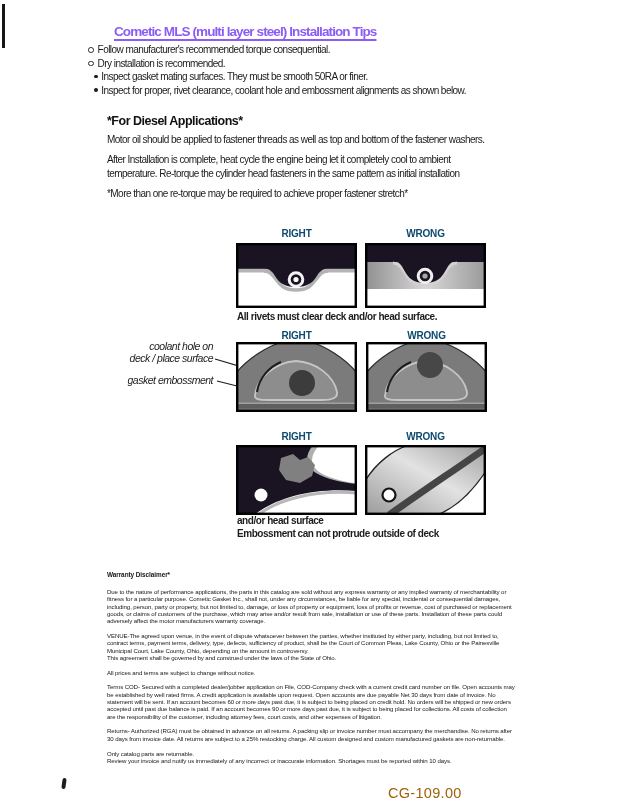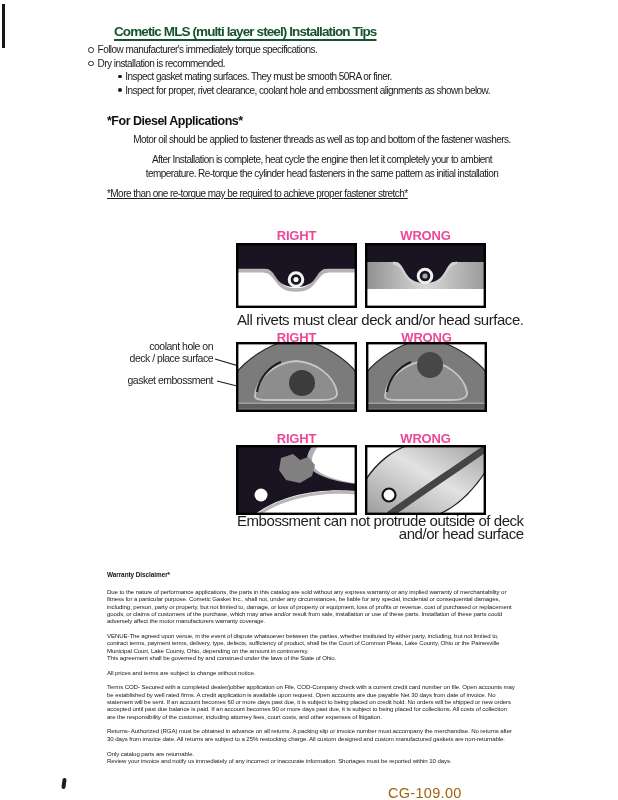--- a/index.html
+++ b/index.html
@@ -5,49 +5,49 @@
   html,body{margin:0;padding:0;background:#e8e8e8;}
   .page{
     position:relative;width:618px;height:800px;background:#ffffff;
     font-family:"Liberation Sans",sans-serif;color:#1b1b1b;overflow:hidden;
     margin:0 auto;
   }
   .edge-line{position:absolute;left:2px;top:4px;width:2.5px;height:44px;background:#161616;}
   .speck{position:absolute;left:62px;top:778px;width:4px;height:11px;background:#1e1e1e;border-radius:2px;transform:rotate(8deg);}
   .title{
     position:absolute;left:114px;top:24px;margin:0;
-    font-size:13.5px;font-weight:700;letter-spacing:-0.9px;color:#14532d;
+    font-size:13.5px;font-weight:700;letter-spacing:-0.9px;color:#8b5cf6;
     text-decoration:underline;text-underline-offset:3px;text-decoration-thickness:1.5px;
     white-space:nowrap;
   }
   .tips{position:absolute;left:88px;top:43px;font-size:10px;letter-spacing:-0.55px;}
   .tip-row{display:flex;align-items:flex-start;height:13.5px;line-height:13.5px;white-space:nowrap;}
-  .tip-row.sub{margin-left:30px;}
+  .tip-row.sub{margin-left:6px;}
   .ring{flex:0 0 auto;width:3.6px;height:3.6px;border:1.1px solid #2a2a2a;border-radius:50%;margin:4px 4px 0 0;}
   .dot{flex:0 0 auto;width:3.8px;height:3.8px;background:#1b1b1b;border-radius:50%;margin:4.5px 3.5px 0 0;}
   .diesel{position:absolute;left:107px;top:114px;width:430px;font-size:10px;letter-spacing:-0.55px;}
   .diesel-head{font-size:12.5px;font-weight:700;letter-spacing:-0.5px;margin:0 0 5px 0;color:#111;}
   .para{margin:0 0 7px 0;}
-  .para > div{height:13.4px;line-height:13.4px;white-space:nowrap;text-align:center;}
-  .note-line{height:13.4px;line-height:13.4px;white-space:nowrap;text-decoration:underline;}
+  .para > div{height:13.4px;line-height:13.4px;white-space:nowrap;}
+  .note-line{height:13.4px;line-height:13.4px;white-space:nowrap;}
   .dg-label{
     position:absolute;width:121px;text-align:center;
-    font-size:13px;font-weight:700;letter-spacing:-0.2px;color:#ec4899;white-space:nowrap;
+    font-size:10px;font-weight:700;letter-spacing:-0.2px;color:#0c4a6e;white-space:nowrap;
   }
   .panel{position:absolute;width:121px;display:block;}
   .caption{
-    position:absolute;font-size:15px;font-weight:400;letter-spacing:-0.45px;
-    color:#1d1d1d;white-space:nowrap;text-align:right;
+    position:absolute;font-size:10px;font-weight:700;letter-spacing:-0.45px;
+    color:#1d1d1d;white-space:nowrap;
   }
   .caption .cap-line{height:12.5px;line-height:12.5px;white-space:nowrap;}
   .annot{
     position:absolute;left:85px;width:128px;text-align:right;
     font-size:10.5px;letter-spacing:-0.5px;color:#1d1d1d;
   }
-  .annot > div{height:11.5px;line-height:11.5px;white-space:nowrap;}
+  .annot > div{height:11.5px;line-height:11.5px;white-space:nowrap;font-style:italic;}
   .leader-svg{position:absolute;left:85px;top:335px;}
   .warranty{position:absolute;left:107px;top:571px;width:424px;}
   .warranty-head{font-size:6.4px;font-weight:700;letter-spacing:-0.05px;margin:0 0 10px 0;color:#141414;}
   .w-para{margin:0 0 7.5px 0;font-size:6.1px;letter-spacing:-0.1px;color:#202020;}
   .w-para > div{height:7.3px;line-height:7.3px;white-space:nowrap;}
   .footer-code{
     position:absolute;left:388px;top:785px;font-size:14.5px;letter-spacing:0.3px;color:#a16207;white-space:nowrap;
   }
 </style>
 </head>
@@ -56,21 +56,21 @@
 <div class="page">
 
   <div class="edge-line"></div>
   <div class="speck"></div>
 
   <h1 class="title">Cometic MLS (multi layer steel) Installation Tips</h1>
 
   <div class="tips">
     <div class="tip-row">
       <span class="ring"></span>
-      <span>Follow manufacturer's immediately torque specifications.</span>
+      <span>Follow manufacturer's recommended torque consequential.</span>
     </div>
     <div class="tip-row">
       <span class="ring"></span>
       <span>Dry installation is recommended.</span>
     </div>
     <div class="tip-row sub">
       <span class="dot"></span>
       <span>Inspect gasket mating surfaces.  They must be smooth 50RA or finer.</span>
     </div>
     <div class="tip-row sub">
@@ -78,21 +78,21 @@
       <span>Inspect for proper, rivet clearance, coolant hole and embossment alignments as shown below.</span>
     </div>
   </div>
 
   <div class="diesel">
     <div class="diesel-head">*For Diesel Applications*</div>
     <div class="para">
         <div>Motor oil should be applied to fastener threads as well as top and bottom of the fastener washers.</div>
       </div>
     <div class="para">
-        <div>After Installation is complete, heat cycle the engine then let it completely your to ambient</div>
+        <div>After Installation is complete, heat cycle the engine being let it completely cool to ambient</div>
         <div>temperature. Re-torque the cylinder head fasteners in the same pattern as initial installation</div>
       </div>
     <div class="note-line">*More than one re-torque may be required to achieve proper fastener stretch*</div>
   </div>
 
   <div class="dg-label" style="left:236px;top:228px;">RIGHT</div>
   <div class="dg-label" style="left:365px;top:228px;">WRONG</div>
 
   <svg class="panel" style="left:236px;top:243px;" width="121" height="65" viewBox="0 0 121 65">
     <rect width="121" height="65" fill="#1a1322"></rect>
@@ -189,22 +189,22 @@
     </defs>
     <rect width="121" height="70" fill="url(#g3)"></rect>
     <path d="M24,70 C58,46 88,26 121,3" stroke="#454545" stroke-width="7" fill="none"></path>
     <path d="M0,0 H44 C28,5 11,18 0,36 Z" fill="#ffffff" stroke="#222222" stroke-width="1.3"></path>
     <path d="M121,70 H72 C90,63 107,47 121,26 Z" fill="#ffffff" stroke="#222222" stroke-width="1.3"></path>
     <circle cx="24" cy="50" r="6.5" fill="#ffffff" stroke="#141414" stroke-width="2.2"></circle>
     <rect x="1.2" y="1.2" width="118.6" height="67.6" fill="none" stroke="#000000" stroke-width="2.4"></rect>
   </svg>
 
   <div class="caption" style="left:237px;top:515px;">
+    <div class="cap-line">and/or head surface</div>
     <div class="cap-line">Embossment can not protrude outside of deck</div>
-    <div class="cap-line">and/or head surface</div>
   </div>
 
   <div class="warranty">
     <div class="warranty-head">Warranty Disclaimer*</div>
     <div class="w-para">
         <div>Due to the nature of performance applications, the parts in this catalog are sold without any express warranty or any implied warranty of merchantability or</div>
         <div>fitness for a particular purpose.  Cometic Gasket Inc., shall not, under any circumstances, be liable for any special, incidental or consequential damages,</div>
         <div>including, person, party or property, but not limited to, damage, or loss of property or equipment, loss of profits or revenue, cost of purchased or replacement</div>
         <div>goods, or claims of customers of the purchase, which may arise and/or result from sale, installation or use of these parts.  Installation of these parts could</div>
         <div>adversely affect the motor manufacturers warranty coverage.</div>

